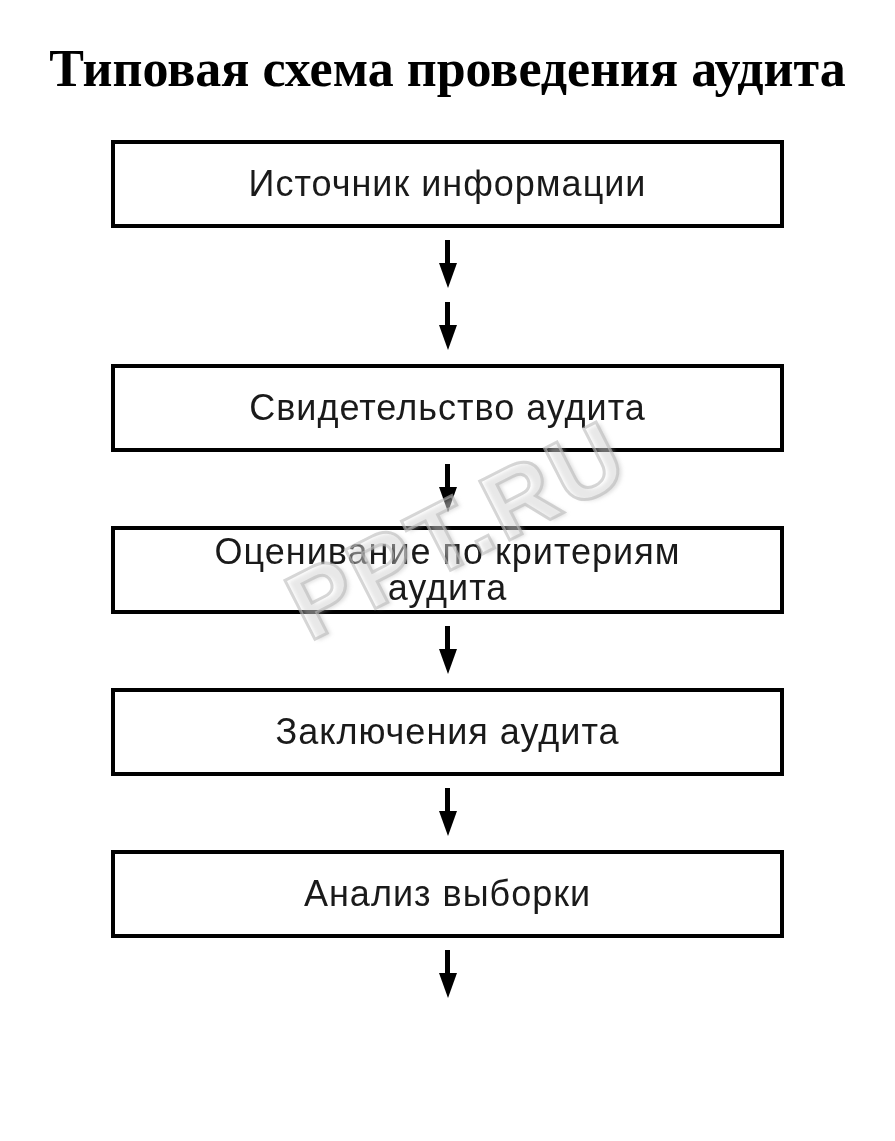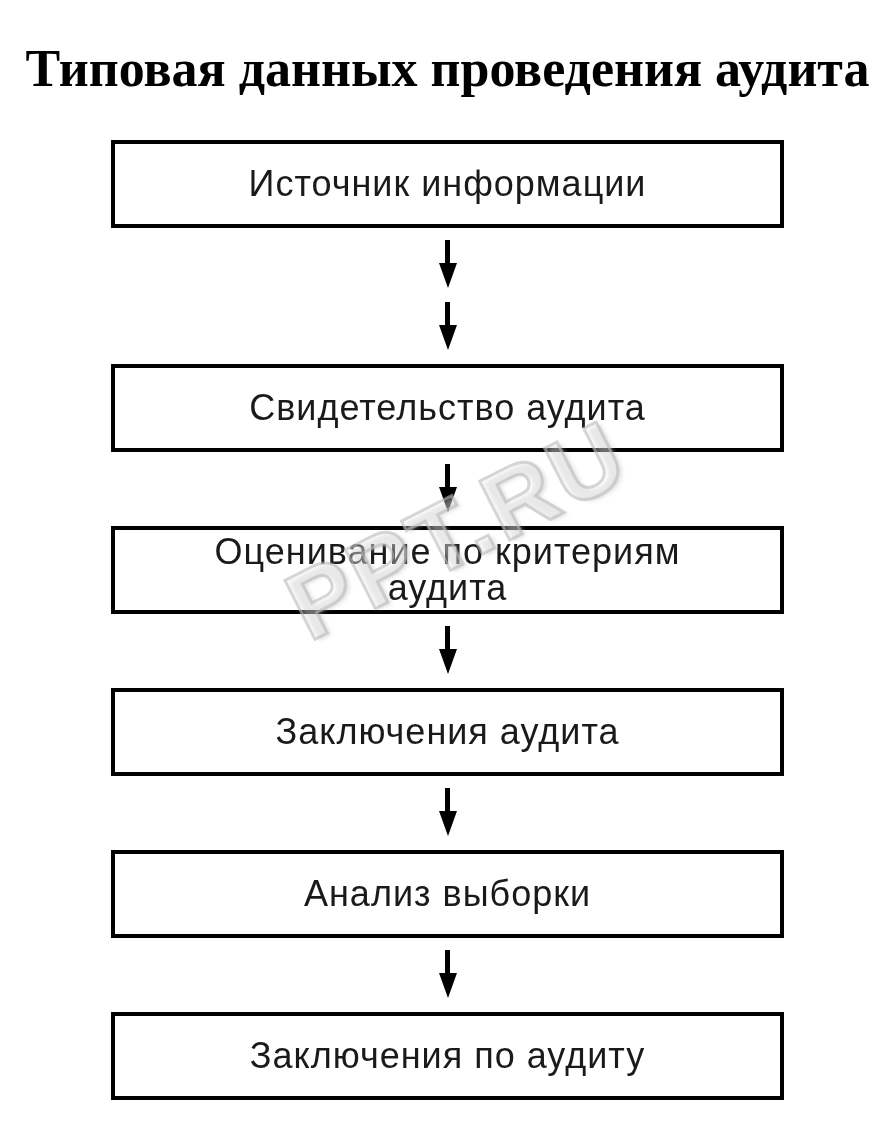--- a/index.html
+++ b/index.html
@@ -92,21 +92,21 @@
     text-shadow: 3px 3px 4px rgba(170, 170, 170, 0.35);
     pointer-events: none;
     z-index: 10;
   }
 </style>
 </head>
 <body>
 
 <div class="page">
 
-  <h1 class="title">Типовая данных проведения аудита</h1>
+  <h1 class="title">Типовая схема проведения аудита</h1>
 
   <div class="flow">
 
     <div class="box">
       <span>Источник информации</span>
     </div>
 
     <div class="arrow">
       <div class="stem"></div>
       <div class="head"></div>
@@ -147,21 +147,18 @@
 
     <div class="box">
       <span>Анализ выборки</span>
     </div>
 
     <div class="arrow">
       <div class="stem"></div>
       <div class="head"></div>
     </div>
 
-    <div class="box">
-      <span>Заключения по аудиту</span>
-    </div>
 
   </div>
 
   <div class="watermark">PPT.RU</div>
 
 </div>
 
 </body></html>

